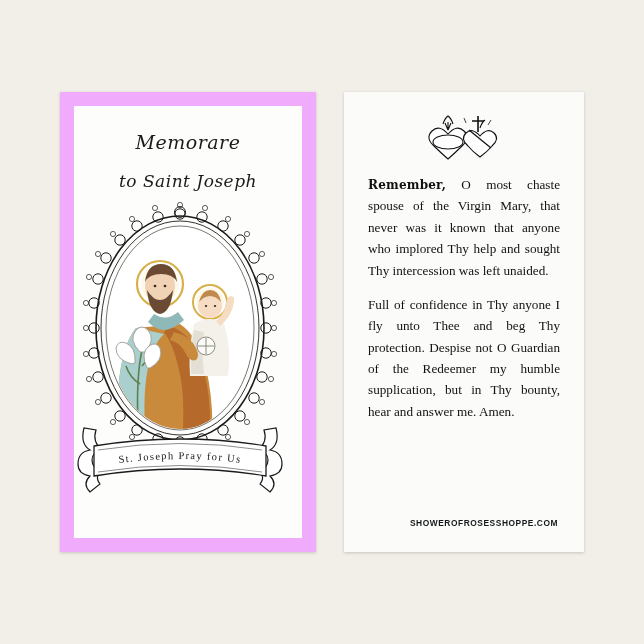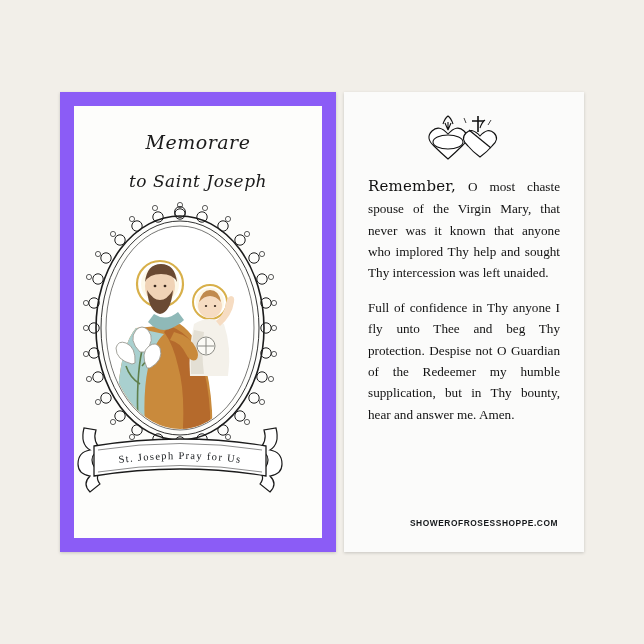--- a/index.html
+++ b/index.html
@@ -17,23 +17,23 @@
     position: relative;
     width: 644px;
     height: 644px;
   }
 
   
   .card-front {
     position: absolute;
     left: 60px;
     top: 92px;
-    width: 276px;
+    width: 256px;
     height: 460px;
-    background: #8b5cf6;
+    background: #f0abfc;
     box-shadow: 0 1px 3px rgba(0,0,0,0.18);
   }
   .card-front-inner {
     position: absolute;
     left: 14px;
     top: 14px;
     right: 14px;
     bottom: 14px;
     background: #fdfdfb;
     overflow: hidden;
@@ -96,22 +96,22 @@
   .para {
     font-family: "Liberation Serif", serif;
     font-size: 13.2px;
     line-height: 1.62;
     text-align: justify;
     margin: 0 0 13px 0;
     color: #111;
   }
   .para .lead {
     font-family: "DejaVu Serif", serif;
-    font-weight: normal;
-    font-size: 15px;
+    font-weight: bold;
+    font-size: 12px;
     letter-spacing: 0.2px;
   }
   .back-url {
     position: absolute;
     left: 0;
     right: 0;
     bottom: 24px;
     text-align: center;
     font-family: "Liberation Sans", sans-serif;
     font-size: 8.4px;

